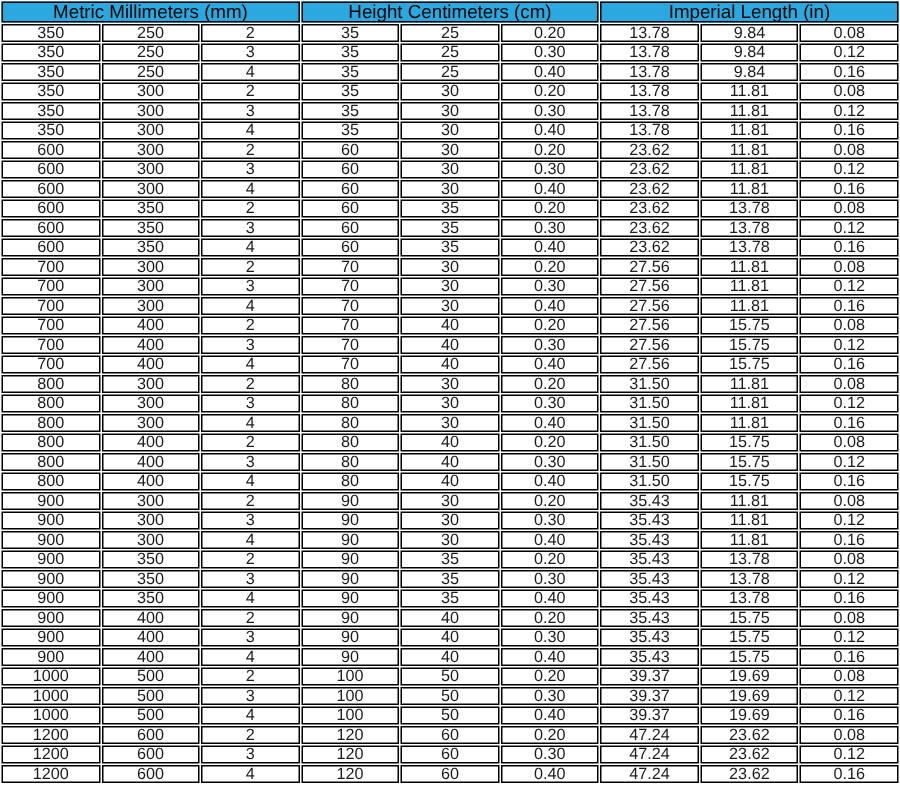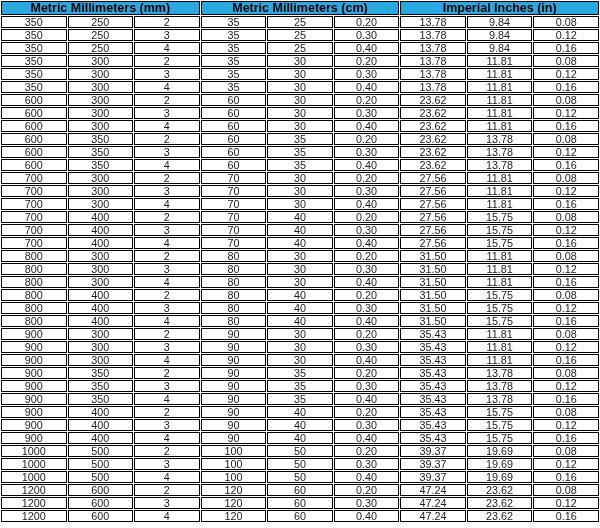--- a/index.html
+++ b/index.html
@@ -30,21 +30,21 @@
     border: 1px solid var(--border-color);
     text-align: center;
     vertical-align: middle;
     padding: 0;
     overflow: hidden;
     white-space: nowrap;
   }
   table.conv thead th {
     background: var(--header-bg);
     color: #000000;
-    font-weight: bold;
+    font-weight: normal;
     font-size: 12px;
     height: 12px;
     line-height: 12px;
   }
   table.conv thead tr.group-row th {
     font-size: 12.5px;
   }
   table.conv tbody td {
     background: var(--cell-bg);
     color: var(--text-color);
@@ -65,22 +65,22 @@
         <col>
         <col>
         <col>
         <col>
         <col>
         <col>
     </colgroup>
     <thead>
       <tr class="group-row">
         <th colspan="3">Metric Millimeters (mm)</th>
-        <th colspan="3">Metric Millimeters (cm)</th>
-        <th colspan="3">Imperial Inches (in)</th>
+        <th colspan="3">Height Centimeters (cm)</th>
+        <th colspan="3">Imperial Length (in)</th>
       </tr>
     </thead>
     <tbody>
         <tr>
           <td>350</td>
           <td>250</td>
           <td>2</td>
           <td>35</td>
           <td>25</td>
           <td>0.20</td>

